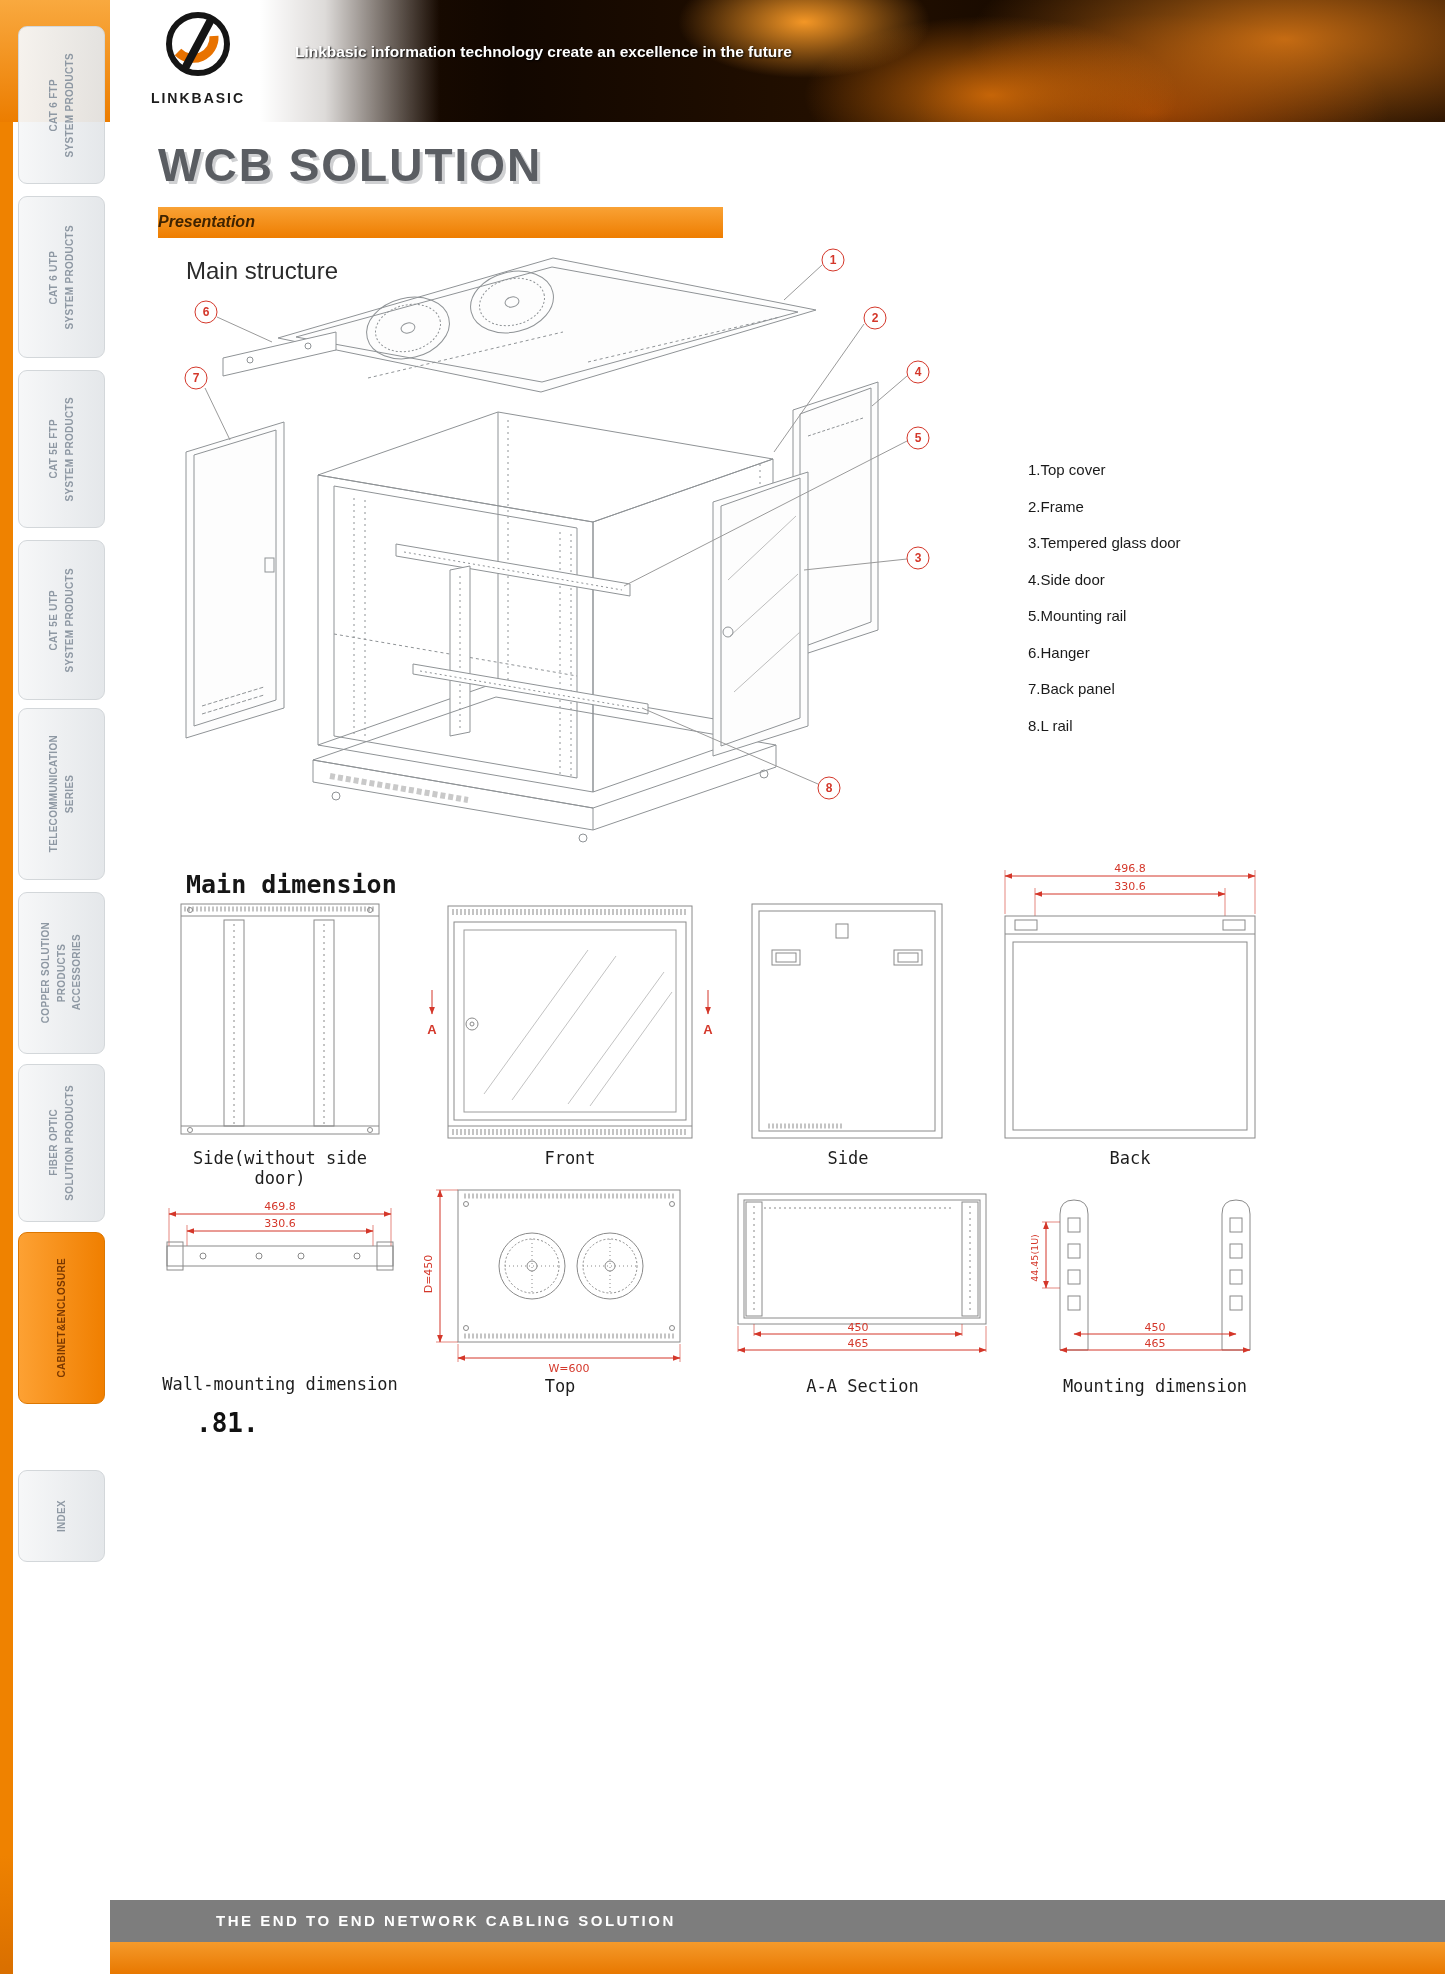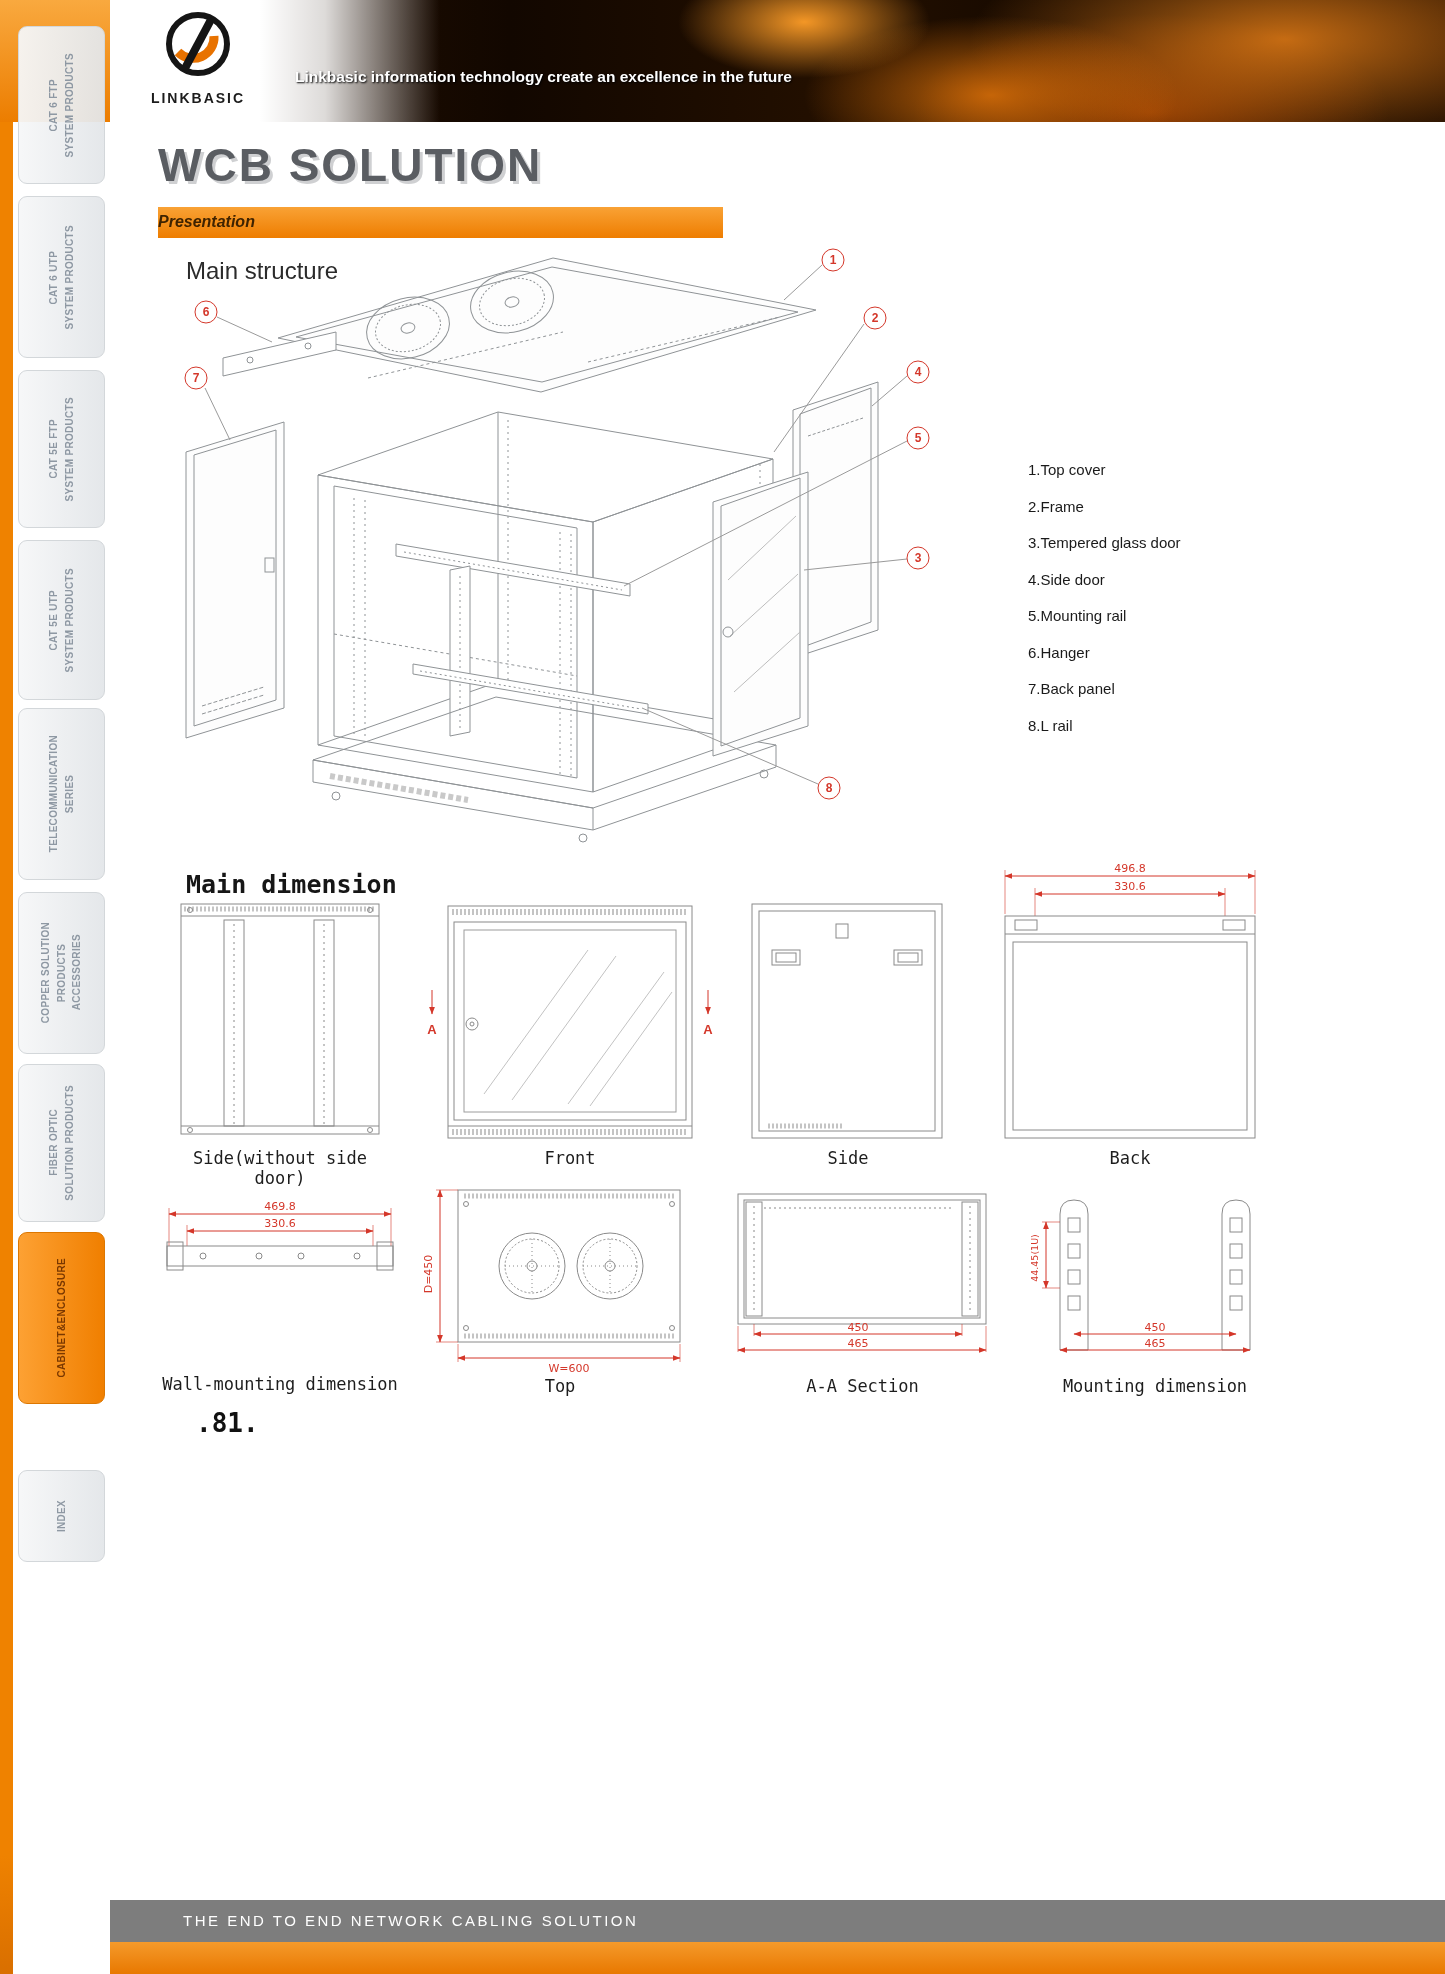--- a/index.html
+++ b/index.html
@@ -17,21 +17,21 @@
   .header { position:absolute; left:110px; top:0; width:1335px; height:122px;
     background:
       linear-gradient(90deg,#ffffff 0px,#ffffff 150px,rgba(255,255,255,.85) 215px,rgba(255,255,255,0) 330px),
       radial-gradient(180px 80px at 52% 18%, rgba(255,158,40,.95), rgba(255,120,10,0) 70%),
       radial-gradient(260px 110px at 66% 78%, rgba(232,120,10,.8), rgba(160,70,0,0) 72%),
       radial-gradient(420px 150px at 88% 32%, rgba(255,140,25,.75), rgba(120,50,0,0) 75%),
       radial-gradient(340px 140px at 78% 92%, rgba(150,60,0,.9), rgba(80,30,0,0) 70%),
       linear-gradient(90deg,#2b1402,#120700 30%,#241000 55%,#0d0500 80%,#1d0c00); }
   .logo { position:absolute; left:18px; top:8px; width:140px; text-align:center; }
   .logo-text { margin-top:2px; font-size:14px; font-weight:bold; letter-spacing:2px; color:#1c1c1c; }
-  .tagline { position:absolute; left:185px; top:68px; color:#fff; font-size:15.5px; font-weight:bold;
+  .tagline { position:absolute; left:185px; top:43px; color:#fff; font-size:15.5px; font-weight:bold;
     text-shadow:1px 1px 2px #000; }
 
   
   .sidebar { position:absolute; left:13px; top:0; width:97px; height:100%; }
   .tab { position:absolute; left:5px; width:87px; border:1px solid #d3d7da; border-radius:9px;
     background:linear-gradient(90deg,rgba(246,247,248,.95),rgba(227,230,233,.95));
     display:flex; align-items:center; justify-content:center; overflow:hidden; }
   .tab span { writing-mode:vertical-rl; transform:rotate(180deg); white-space:pre-line; text-align:center;
     font-size:10px; font-weight:bold; color:#8e98a3; line-height:1.55; letter-spacing:.3px; }
   .tab.active { background:linear-gradient(90deg,#fda133,#f07f00); border-color:#dd7700; }
@@ -54,22 +54,22 @@
     font-size:26px; font-weight:bold; color:#111; }
 
   
   svg { overflow:visible; }
   svg text.dim { fill:#d4372a; font-size:11px; font-family:"DejaVu Sans",sans-serif; text-anchor:middle; }
   svg .red { stroke:#d4372a; stroke-width:1; fill:none; }
   svg .rext { stroke:#d4372a; stroke-width:.6; fill:none; }
 
   
   .footer-bar { position:absolute; left:110px; top:1900px; width:1335px; height:42px; background:#7d7d7d; }
-  .footer-bar span { display:block; padding-left:73px; line-height:42px; color:#fff; font-size:15px;
-    font-weight:normal; letter-spacing:2.5px; }
+  .footer-bar span { display:block; padding-left:106px; line-height:42px; color:#fff; font-size:15px;
+    font-weight:bold; letter-spacing:2.5px; }
   .footer-orange { position:absolute; left:110px; top:1942px; width:1335px; height:32px;
     background:linear-gradient(180deg,#f59a2b,#e87800); }
 </style>
 </head>
 <body>
 
 <svg width="0" height="0" style="position:absolute">
   <defs>
     <marker id="dimarrow" viewBox="0 0 10 10" refX="9.3" refY="5" markerWidth="8" markerHeight="8" orient="auto-start-reverse">
       <path d="M0 1.2 L10 5 L0 8.8 Z" fill="#d4372a"></path>

